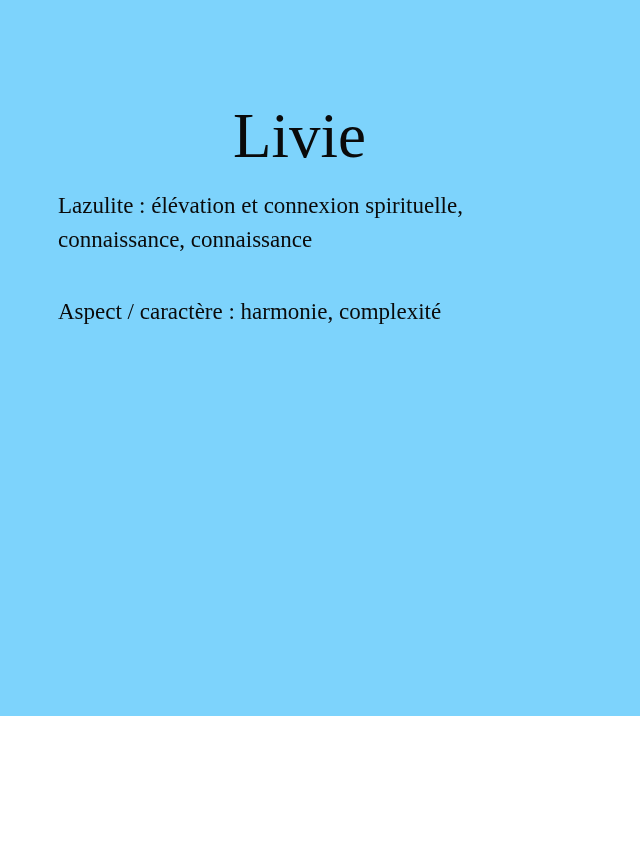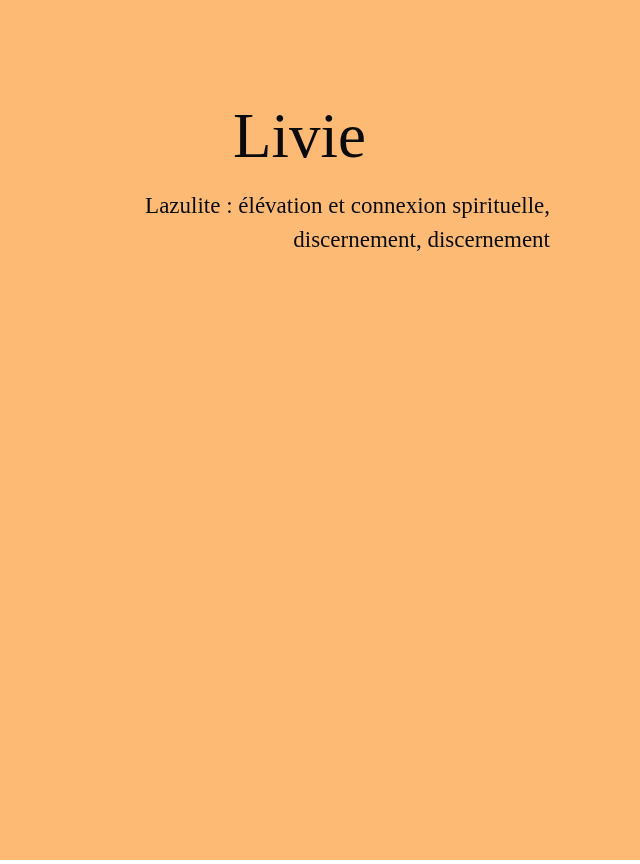--- a/index.html
+++ b/index.html
@@ -8,23 +8,23 @@
     height: 864px;
     background: #ffffff;
   }
   body {
     font-family: "Liberation Serif", serif;
     color: #0a0a0a;
     overflow: hidden;
   }
   .page {
     width: 640px;
-    height: 860px;
+    height: 716px;
     padding: 98px 90px 0 49px;
-    background: #fdba74;
+    background: #7dd3fc;
   }
   .title {
     font-family: "Liberation Serif", serif;
     font-weight: 400;
     font-size: 63px;
     line-height: 76px;
     text-align: center;
   }
   .paragraph {
     margin-top: 27px;
@@ -43,37 +43,39 @@
     margin-top: 15px;
     padding-left: 9px;
     font-size: 23px;
     line-height: 34px;
   }
   .attr-item {
     margin-bottom: 38px;
   }
   .aline {
     white-space: nowrap;
-    text-align: right;
-    margin-left: 35px;
+    text-align: left;
   }
 </style>
 </head>
 <body>
 
 <div class="page">
 
   <h1 class="title">Livie</h1>
 
 
   <div class="attr-list">
 
     <div class="attr-item">
       <div class="aline">Lazulite : élévation et connexion spirituelle,</div>
-      <div class="aline">discernement, discernement</div>
+      <div class="aline">connaissance, connaissance</div>
     </div>
 
 
 
+    <div class="attr-item">
+      <div class="aline">Aspect / caractère : harmonie, complexité</div>
+    </div>
 
   </div>
 
 </div>
 
 </body></html>

